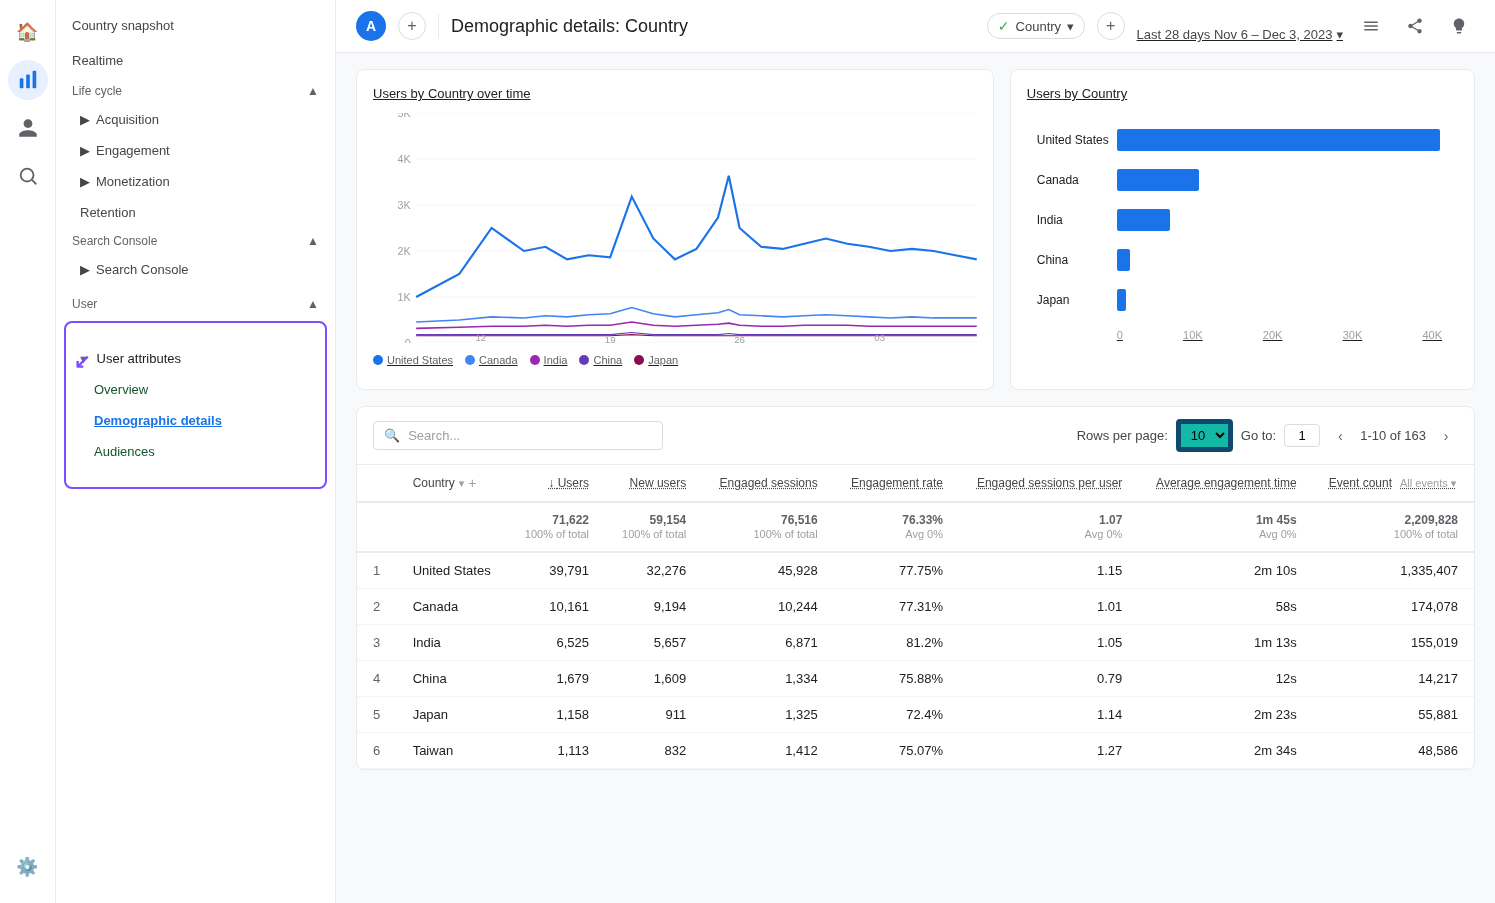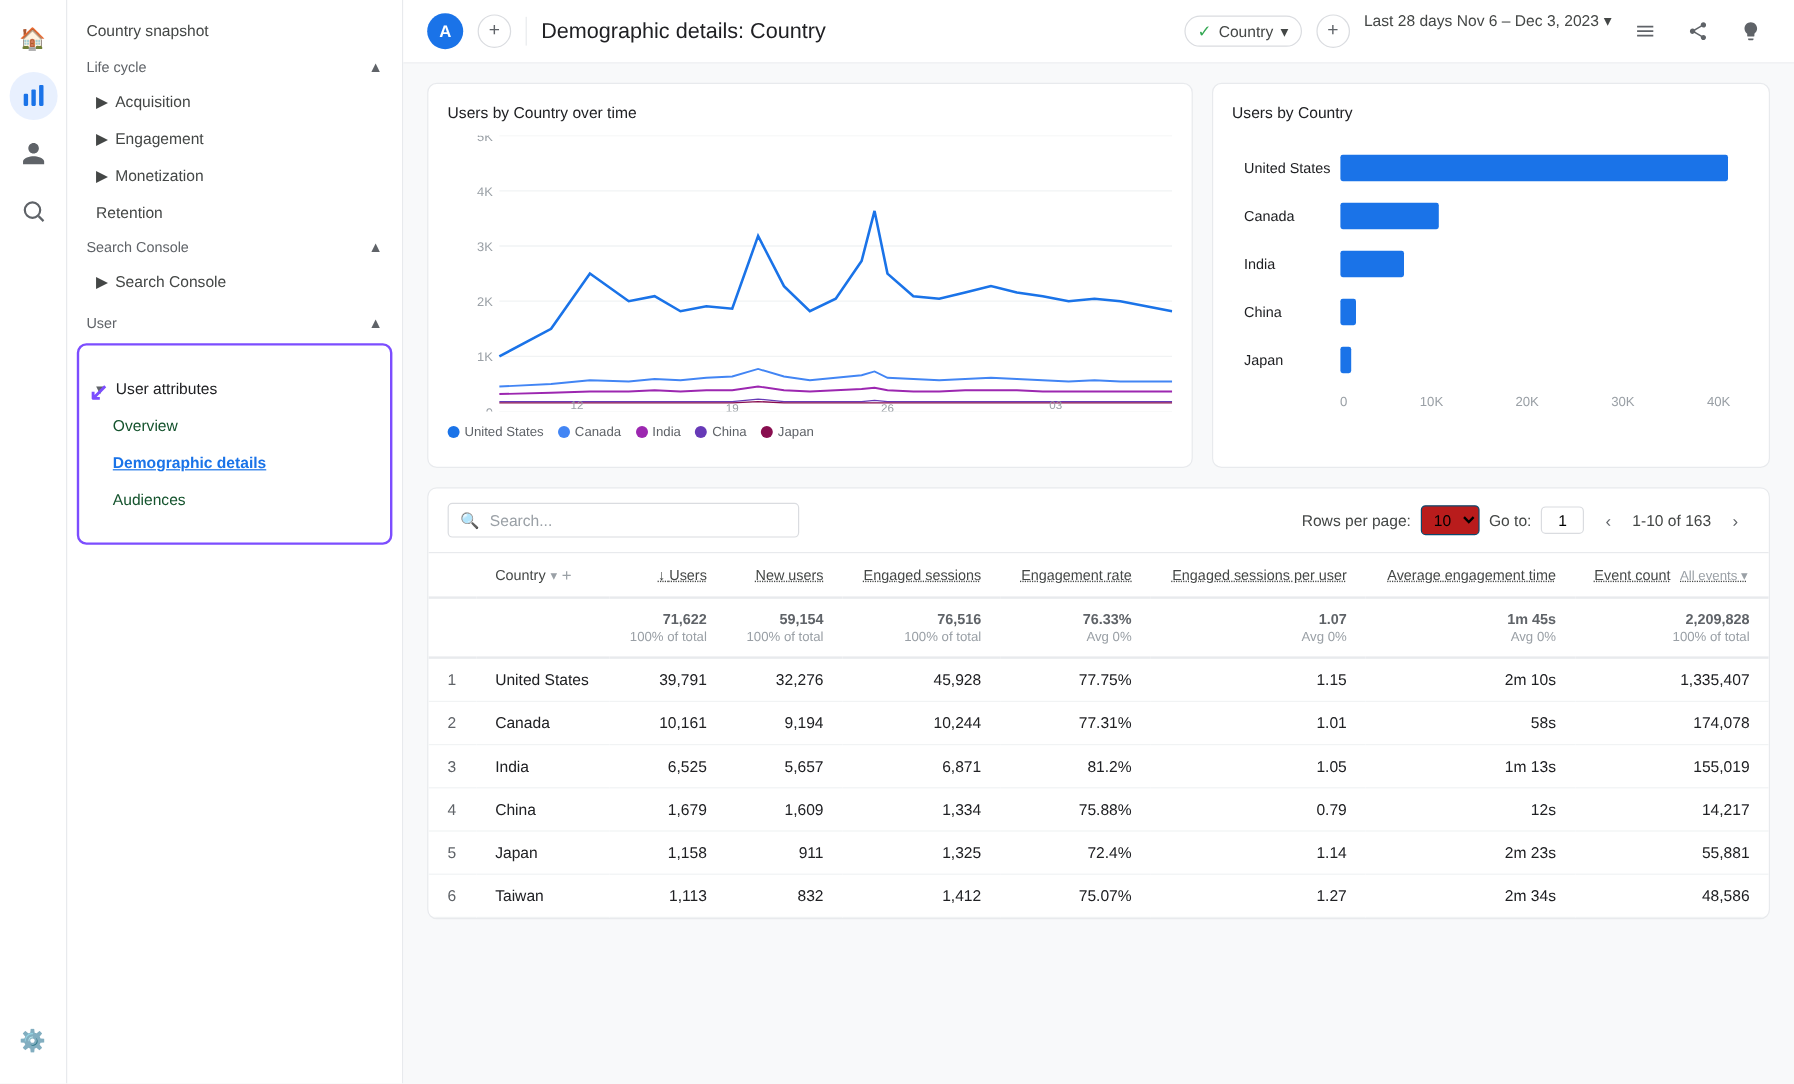--- a/index.html
+++ b/index.html
@@ -148,22 +148,23 @@
     }
     .topbar-chip .green-check { color: #34a853; font-size: 14px; }
     .topbar-add2 {
       width: 28px; height: 28px;
       border-radius: 50%;
       border: 1px solid #dadce0;
       display: flex; align-items: center; justify-content: center;
       cursor: pointer; color: #5f6368; font-size: 16px;
     }
     .topbar-right {
-      display: flex; align-items: flex-start; gap: 12px;
+      display: flex; align-items: flex-end; gap: 12px;
       margin-left: auto;
+      text-decoration: underline;
     }
     .date-range {
       font-size: 13px; color: #444746;
       display: flex; align-items: center; gap: 4px;
       cursor: pointer;
     }
     .topbar-icon-btn {
       width: 32px; height: 32px;
       display: flex; align-items: center; justify-content: center;
       cursor: pointer; color: #5f6368; font-size: 16px;
@@ -176,20 +177,21 @@
       overflow-y: auto;
       padding: 16px 20px;
       background: #f8f9fa;
     }
 
     
     .charts-row {
       display: flex;
       gap: 16px;
       margin-bottom: 16px;
+      text-decoration: underline;
     }
     .chart-card {
       background: #fff;
       border-radius: 8px;
       border: 1px solid #e8eaed;
       padding: 16px;
     }
     .chart-card.line-chart { flex: 1.4; }
     .chart-card.bar-chart { flex: 1; }
     .chart-title {
@@ -276,26 +278,26 @@
     }
     .table-pager {
       margin-left: auto;
       display: flex;
       align-items: center;
       gap: 8px;
       font-size: 13px;
       color: #444746;
     }
     .pager-select {
-      border: 1px solid #0c4a6e;
+      border: 5px solid #0c4a6e;
       border-radius: 4px;
       padding: 3px 6px;
       font-size: 13px;
       cursor: pointer;
-      background: #b91c1c;
+      background: #14b8a6;
     }
     .pager-btn {
       width: 24px; height: 24px;
       display: flex; align-items: center; justify-content: center;
       cursor: pointer; color: #5f6368; font-size: 14px;
       border-radius: 4px;
     }
 
     
     table {
@@ -361,20 +363,21 @@
     <svg width="22" height="22" viewBox="0 0 24 24" fill="#5f6368">
         <circle cx="11" cy="11" r="7" stroke="#5f6368" stroke-width="2" fill="none"></circle>
         <line x1="16.5" y1="16.5" x2="21" y2="21" stroke="#5f6368" stroke-width="2"></line>
       </svg>
   </div>
   <div class="icon-bar-item icon-bar-bottom">⚙️</div>
 </div>
 
 <div class="sidebar">
   <div class="sidebar-top-item">Country snapshot</div>
+  <div class="sidebar-top-item">Realtime</div>
 
   <div class="sidebar-section-title">
     <span>Life cycle</span>
     <span class="chevron">▲</span>
   </div>
   <div class="sidebar-item">
     <span>▶</span>
     <span>Acquisition</span>
   </div>
   <div class="sidebar-item">

